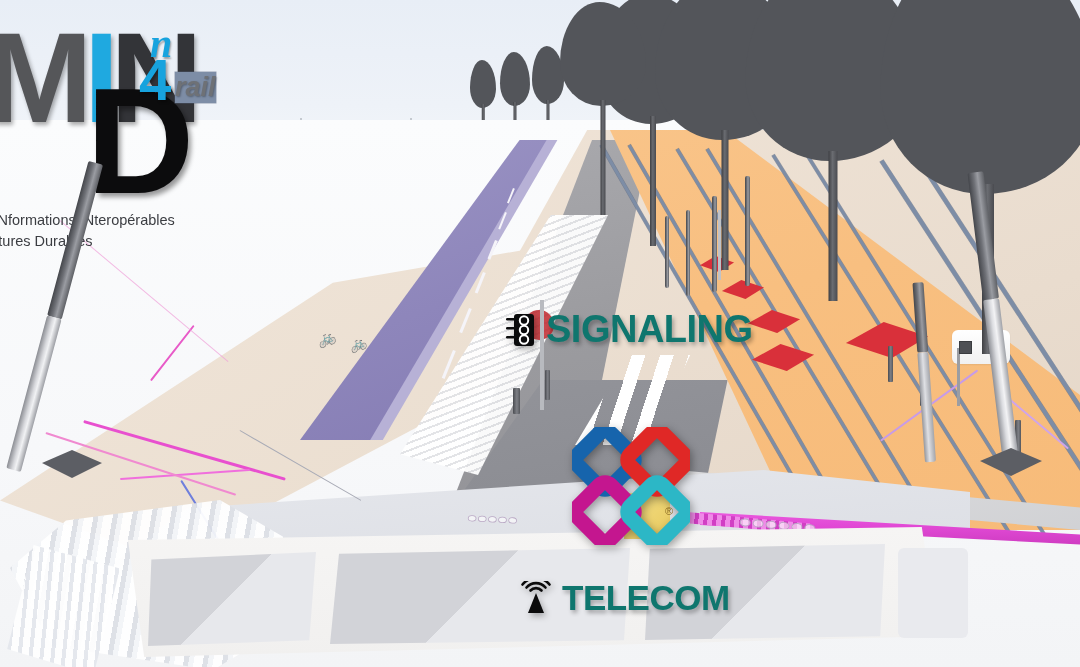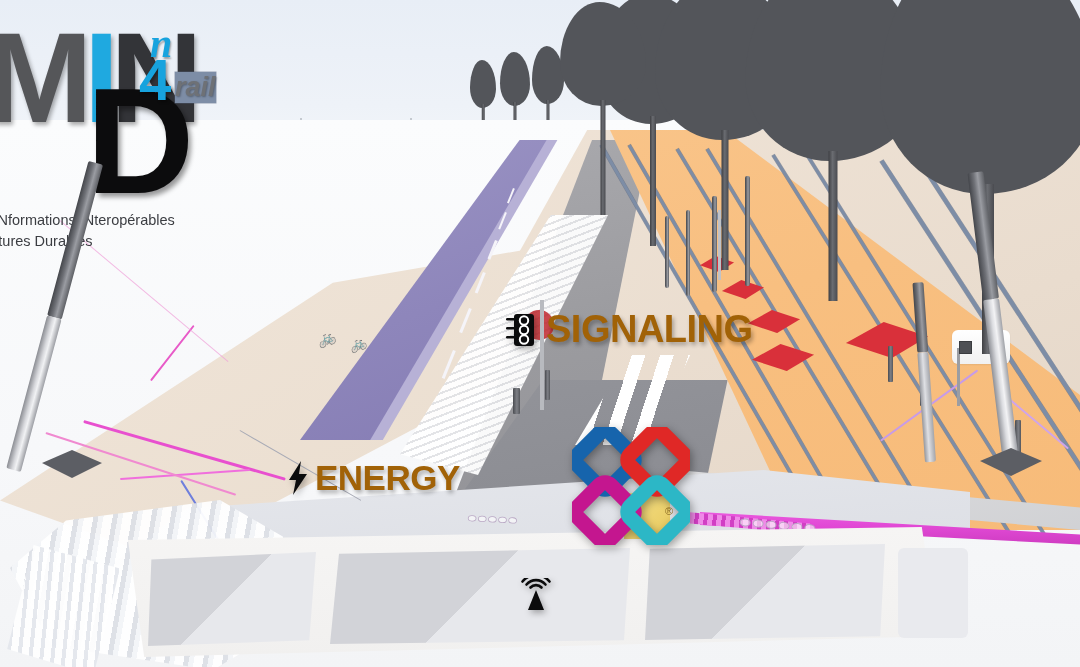--- a/index.html
+++ b/index.html
@@ -254,21 +254,21 @@
   }
   #bs-logo .reg{
     position:absolute;left:93px;top:78px;font-size:11px;color:#8a6a22;
     font-family:"Liberation Sans",sans-serif;
   }
 
   
   .domain-label{
     position:absolute;display:flex;align-items:center;gap:7px;
     font-family:"Liberation Sans",sans-serif;font-weight:bold;
-    color:#a16207;white-space:nowrap;
+    color:#0f766e;white-space:nowrap;
     text-shadow:2px 3px 4px rgba(0,0,0,.30);
   }
   .domain-label .txt{letter-spacing:-0.5px;}
   .domain-label .ico{display:inline-flex;align-items:center;justify-content:center;
     filter:drop-shadow(2px 3px 3px rgba(0,0,0,.30));}
 
   #label-signaling{left:505px;top:308px;font-size:38px;}
   #label-energy{left:288px;top:458px;font-size:35px;}
   #label-track{left:789px;top:458px;font-size:35px;}
   #label-telecom{left:517px;top:578px;font-size:35px;}
@@ -507,34 +507,27 @@
         <rect x="1" y="15" width="9" height="2.6" rx="1.3" fill="#0b0b0c"></rect>
         <rect x="1" y="24" width="9" height="2.6" rx="1.3" fill="#0b0b0c"></rect>
         <circle cx="19" cy="8.5" r="4.2" fill="none" stroke="#ffffff" stroke-width="2"></circle>
         <circle cx="19" cy="18" r="4.2" fill="none" stroke="#ffffff" stroke-width="2"></circle>
         <circle cx="19" cy="27.5" r="4.2" fill="none" stroke="#ffffff" stroke-width="2"></circle>
       </svg>
     </span>
     <span class="txt">SIGNALING</span>
   </div>
 
-  <div class="domain-label" id="label-energy">
-    <span class="ico">
-      <svg width="20" height="34" viewBox="0 0 20 34">
-        <polygon points="13,0 1,19 8,19 5,34 19,13 11,13" fill="#0b0b0c"></polygon>
-      </svg>
-    </span>
-    <span class="txt">ENERGY</span>
-  </div>
 
 
   <div class="domain-label" id="label-telecom">
     <span class="ico">
       <svg width="38" height="34" viewBox="0 0 38 34">
         <polygon points="19,12 27,32 11,32" fill="#0b0b0c"></polygon>
         <path d="M13.5 9.5 A7.5 7.5 0 0 1 24.5 9.5" fill="none" stroke="#0b0b0c" stroke-width="2.6" stroke-linecap="round"></path>
         <path d="M9.5 6.5 A12.5 12.5 0 0 1 28.5 6.5" fill="none" stroke="#0b0b0c" stroke-width="2.6" stroke-linecap="round"></path>
         <path d="M5.5 3.5 A17.5 17.5 0 0 1 32.5 3.5" fill="none" stroke="#0b0b0c" stroke-width="2.6" stroke-linecap="round"></path>
       </svg>
     </span>
+    <span class="txt">TELECOM</span>
   </div>
 
 </div>
 
 </body></html>

